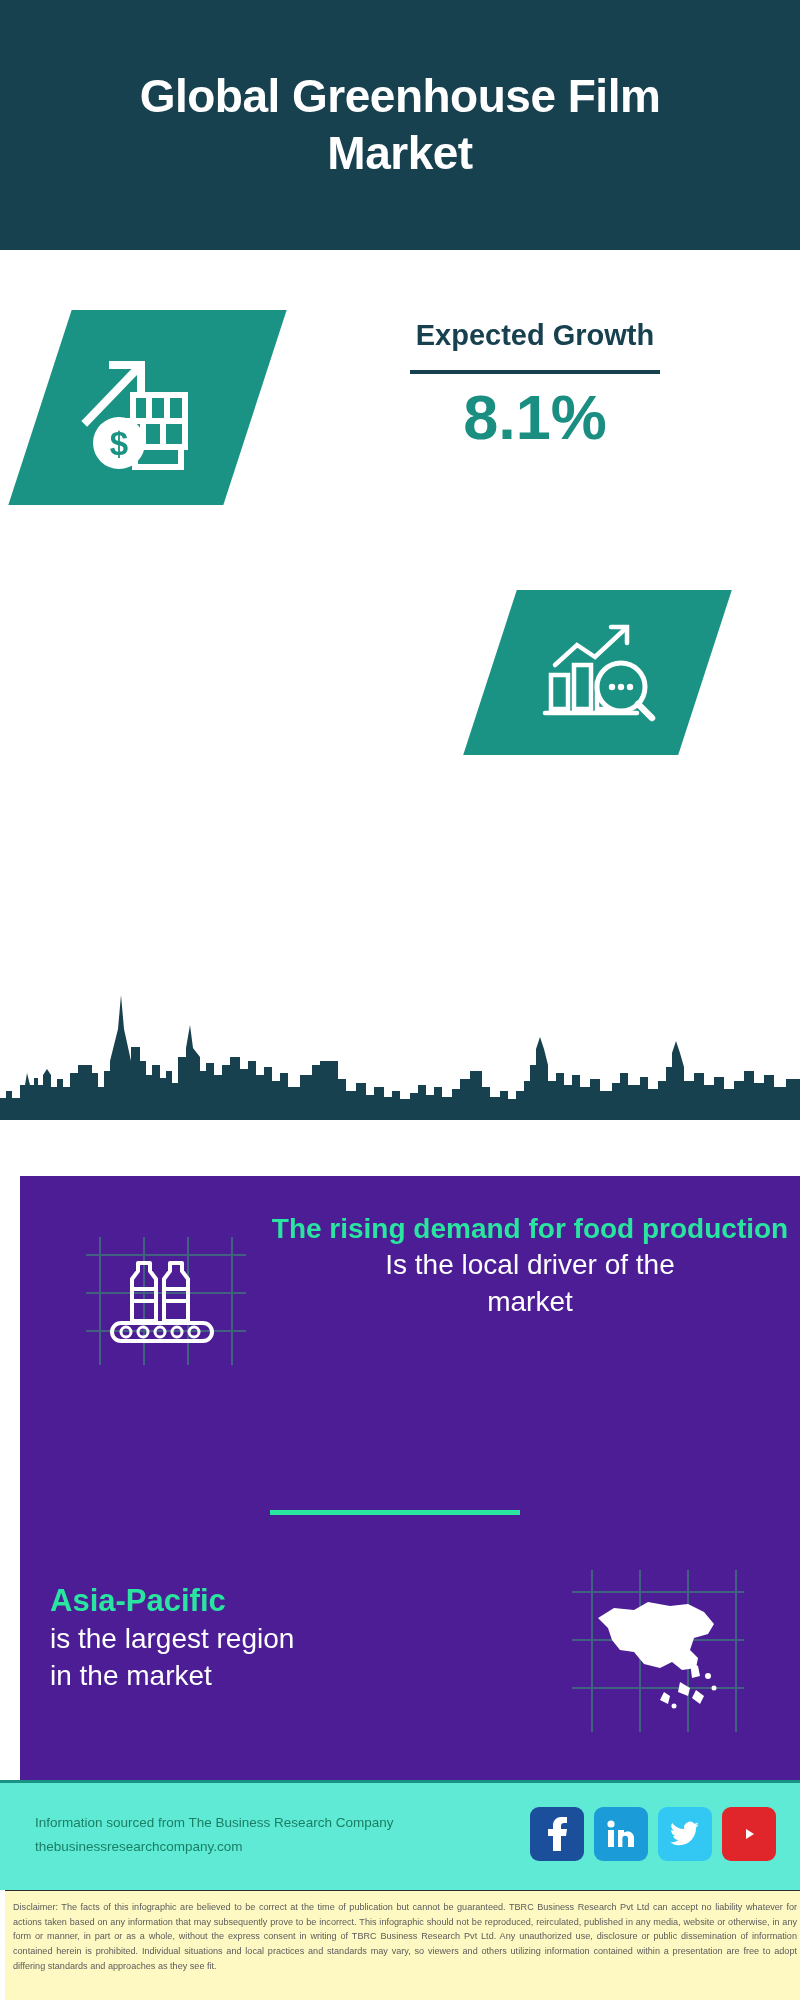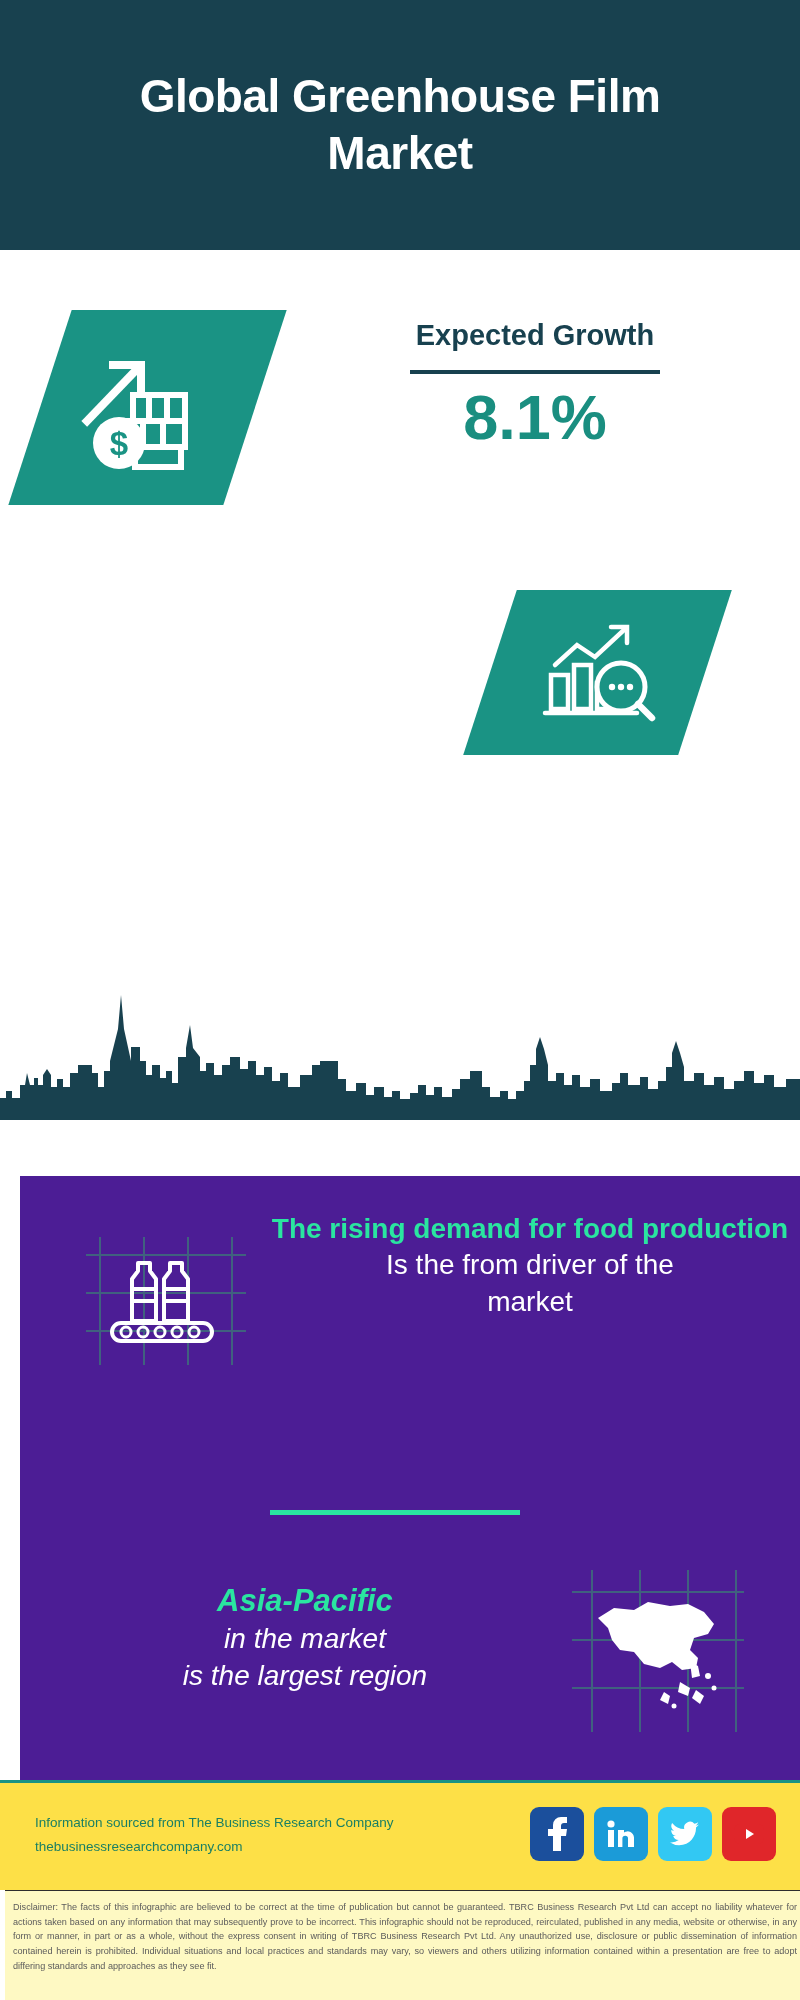--- a/index.html
+++ b/index.html
@@ -91,30 +91,30 @@
 
   .mid-divider {
     position:absolute; left:250px; top:334px; width:250px; height:5px;
     background:#2ae5a0;
   }
 
   .region-block {
     position:absolute; left:0; top:380px; width:800px; height:230px;
   }
   .region-text {
-    position:absolute; left:30px; top:25px; width:510px; text-align:center;font-style:italic;
+    position:absolute; left:30px; top:25px; width:510px; text-align:left;
   }
   .region-map {
     position:absolute; left:548px; top:10px; width:180px; height:170px;
   }
 
   
   .source-bar {
     position:absolute; left:0; top:1780px; width:800px; height:110px;
-    background:#fde047; border-top:3px solid #1a9384;text-decoration:underline;
+    background:#5eead4; border-top:3px solid #1a9384;text-decoration:underline;
   }
   .source-text { position:absolute; left:35px; top:28px; }
   .source-line {
     color:#1a7f63; font-size:13.5px; line-height:1.75; font-weight:normal;
   }
   .socials {
     position:absolute; right:24px; top:24px; display:flex; gap:10px;
   }
   .soc {
     width:54px; height:54px; border-radius:9px;
@@ -261,32 +261,32 @@
             <circle cx="44" cy="101" r="5"></circle>
             <circle cx="61" cy="101" r="5"></circle>
             <circle cx="78" cy="101" r="5"></circle>
             <circle cx="95" cy="101" r="5"></circle>
             <circle cx="112" cy="101" r="5"></circle>
           </g>
         </svg>
       </div>
       <div class="driver-text">
         <div class="green-head">The rising demand for food production</div>
-        <div class="white-sub">Is the from driver of the</div>
+        <div class="white-sub">Is the local driver of the</div>
         <div class="white-sub">market</div>
       </div>
     </div>
 
     <div class="mid-divider"></div>
 
     <div class="region-block">
       <div class="region-text">
         <div class="green-head" style="font-size:31px;">Asia-Pacific</div>
+        <div class="white-sub">is the largest region</div>
         <div class="white-sub">in the market</div>
-        <div class="white-sub">is the largest region</div>
       </div>
       <div class="region-map">
         <svg width="180" height="170" viewBox="0 0 180 170">
           <g stroke="#3e6e7c" stroke-width="2" opacity="0.85">
             <line x1="24" y1="4" x2="24" y2="166"></line>
             <line x1="72" y1="4" x2="72" y2="166"></line>
             <line x1="120" y1="4" x2="120" y2="166"></line>
             <line x1="168" y1="4" x2="168" y2="166"></line>
             <line x1="4" y1="26" x2="176" y2="26"></line>
             <line x1="4" y1="74" x2="176" y2="74"></line>

